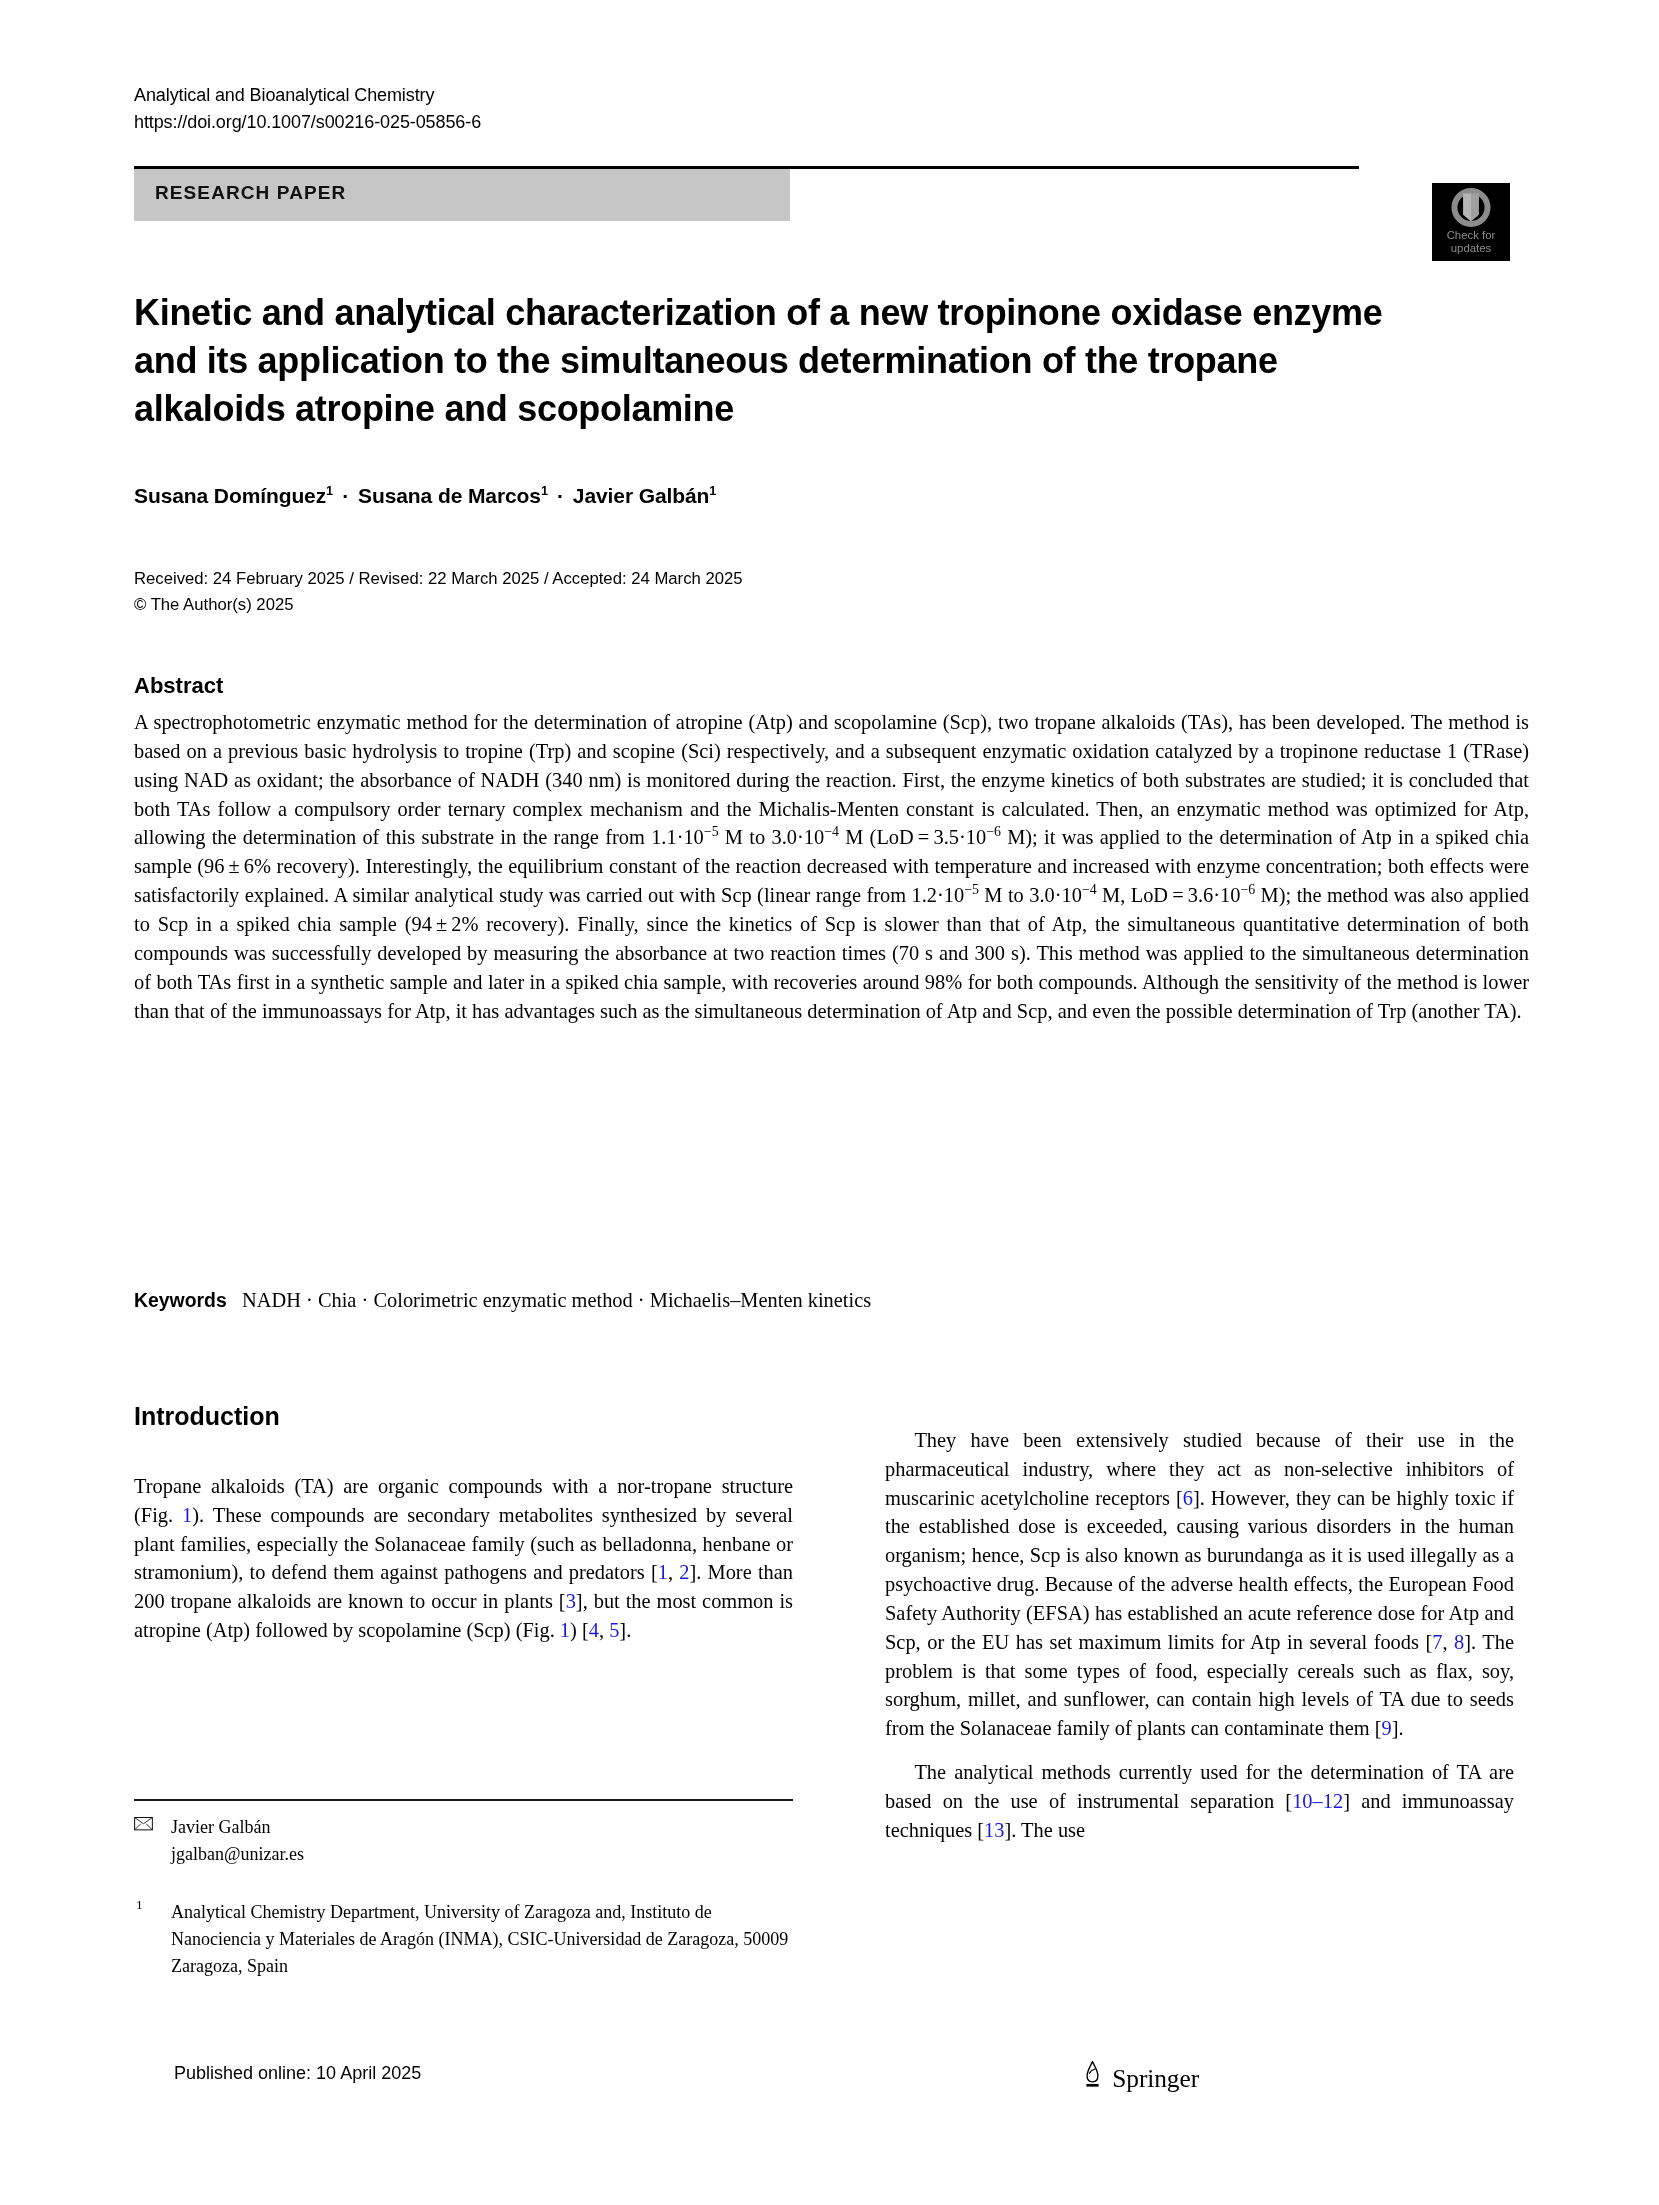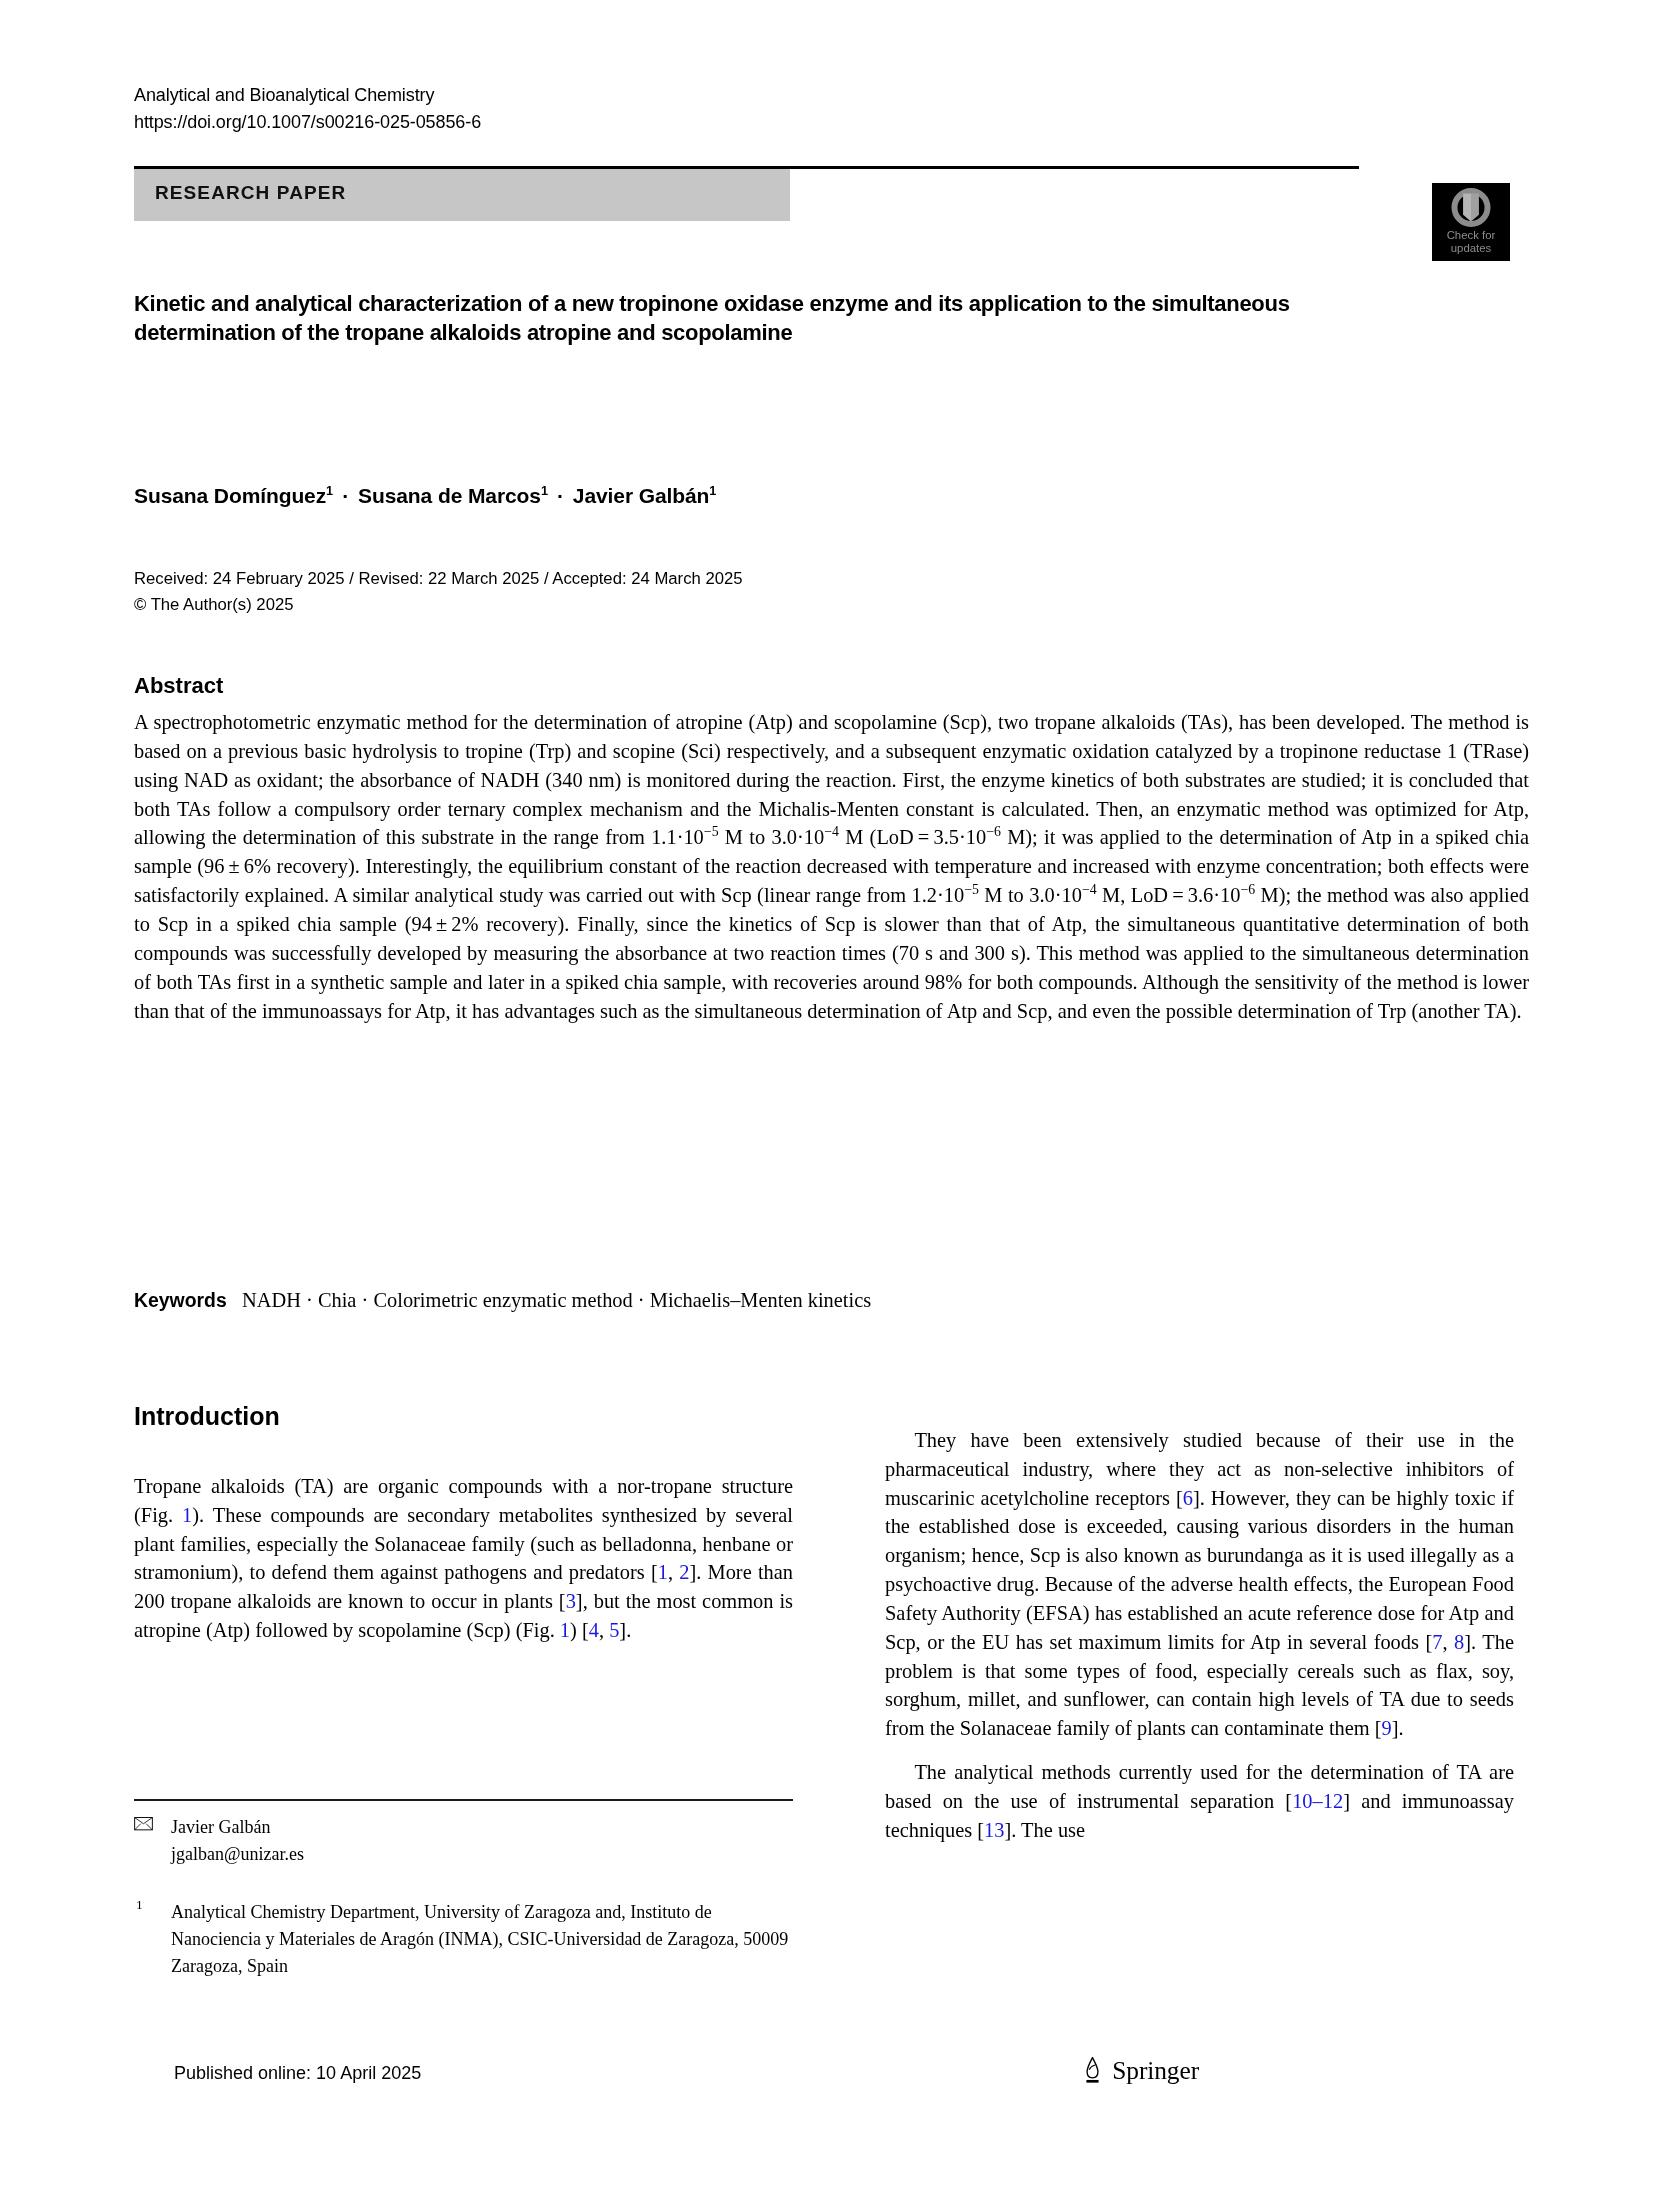--- a/index.html
+++ b/index.html
@@ -89,21 +89,21 @@
   }
 
   
   .title {
     position: absolute;
     left: 134px;
     top: 289px;
     width: 1258px;
     font-family: "Liberation Sans", sans-serif;
     font-weight: 700;
-    font-size: 22px;
+    font-size: 36px;
     line-height: 1.33;
     letter-spacing: -0.3px;
     color: #000;
   }
 
   
   .authors {
     position: absolute;
     left: 134px;
     top: 484px;
@@ -245,20 +245,21 @@
     right: 134px;
     top: 2056px;
     display: flex;
     align-items: center;
     gap: 8px;
   }
   .springer .sp-name {
     font-family: "Liberation Serif", serif;
     font-size: 25.4px;
     letter-spacing: -0.1px;
+    margin-top: 8px;
   }
 </style>
 </head>
 <body>
 
 <div class="page">
 
   <div class="journal-block">
     <span class="journal-name">Analytical and Bioanalytical Chemistry</span>
     <span class="journal-doi">https://doi.org/10.1007/s00216-025-05856-6</span>

